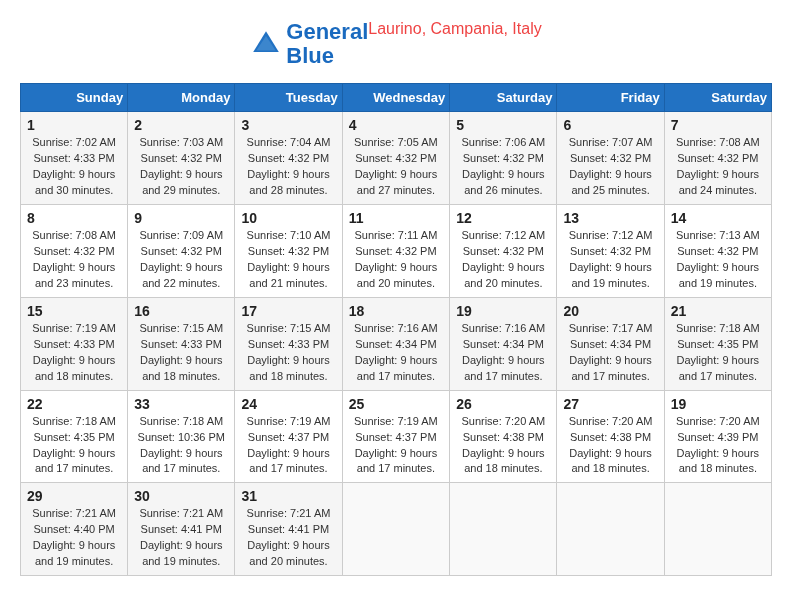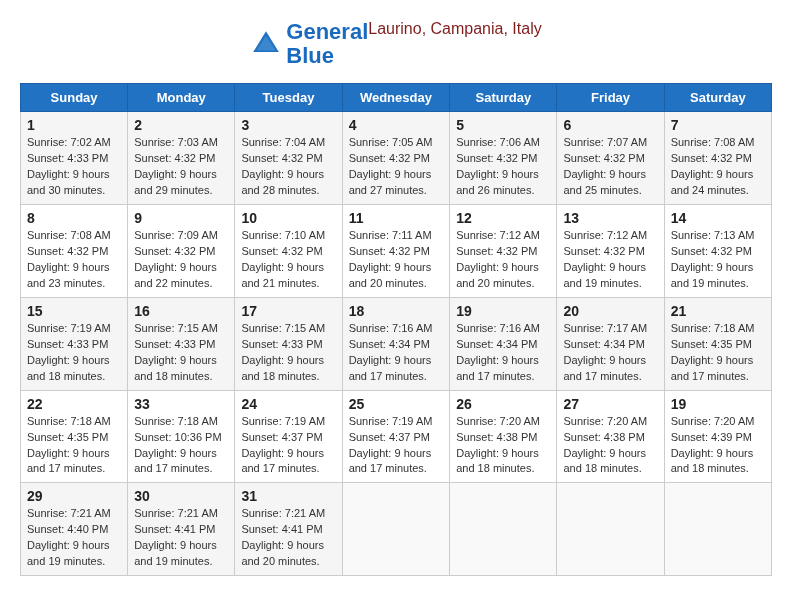--- a/index.html
+++ b/index.html
@@ -37,31 +37,31 @@
     .title-block {
       text-align: right;
     }
     .month-title {
       font-size: 36px;
       font-weight: bold;
       color: #222;
     }
     .location {
       font-size: 16px;
-      color: #7f1d1d;
+      color: #ef4444;
     }
     table {
       width: 100%;
       border-collapse: collapse;
       font-size: 11.5px;
     }
     thead tr th {
       background-color: #2272c3;
       color: #fff;
-      text-align: center;
+      text-align: right;
       padding: 6px 4px;
       font-size: 13px;
       font-weight: bold;
       border: 1px solid #1a60a8;
     }
     tbody tr td {
       vertical-align: top;
       border: 1px solid #ccc;
       padding: 5px 6px;
       width: 108px;
@@ -75,20 +75,21 @@
       font-size: 14px;
       font-weight: bold;
       color: #222;
       display: block;
       margin-bottom: 2px;
     }
     .day-info {
       color: #333;
       line-height: 1.45;
       font-size: 11px;
+      text-align: center;
     }
     td.empty {
       background: #f9f9f9 !important;
     }
   </style>
 </head>
 <body>
 
 <div class="header">
   <div class="logo">

